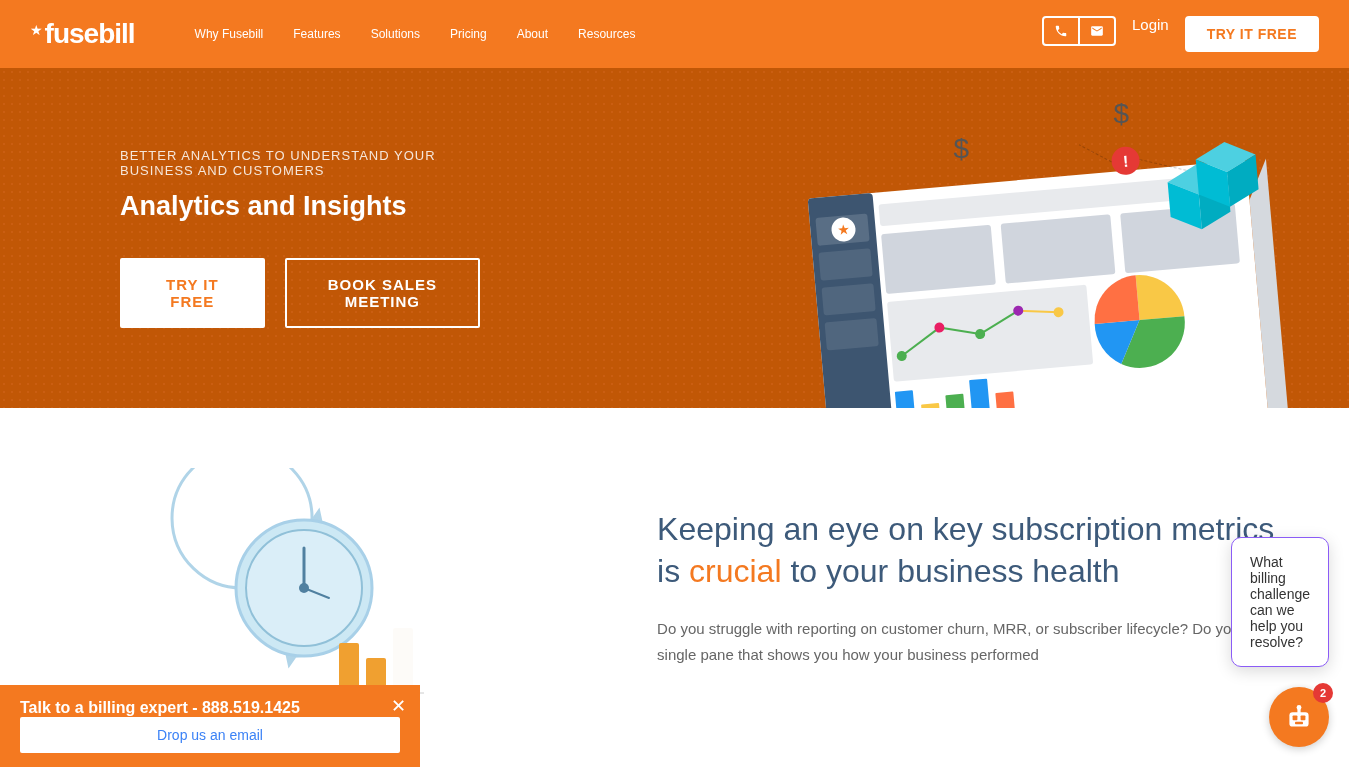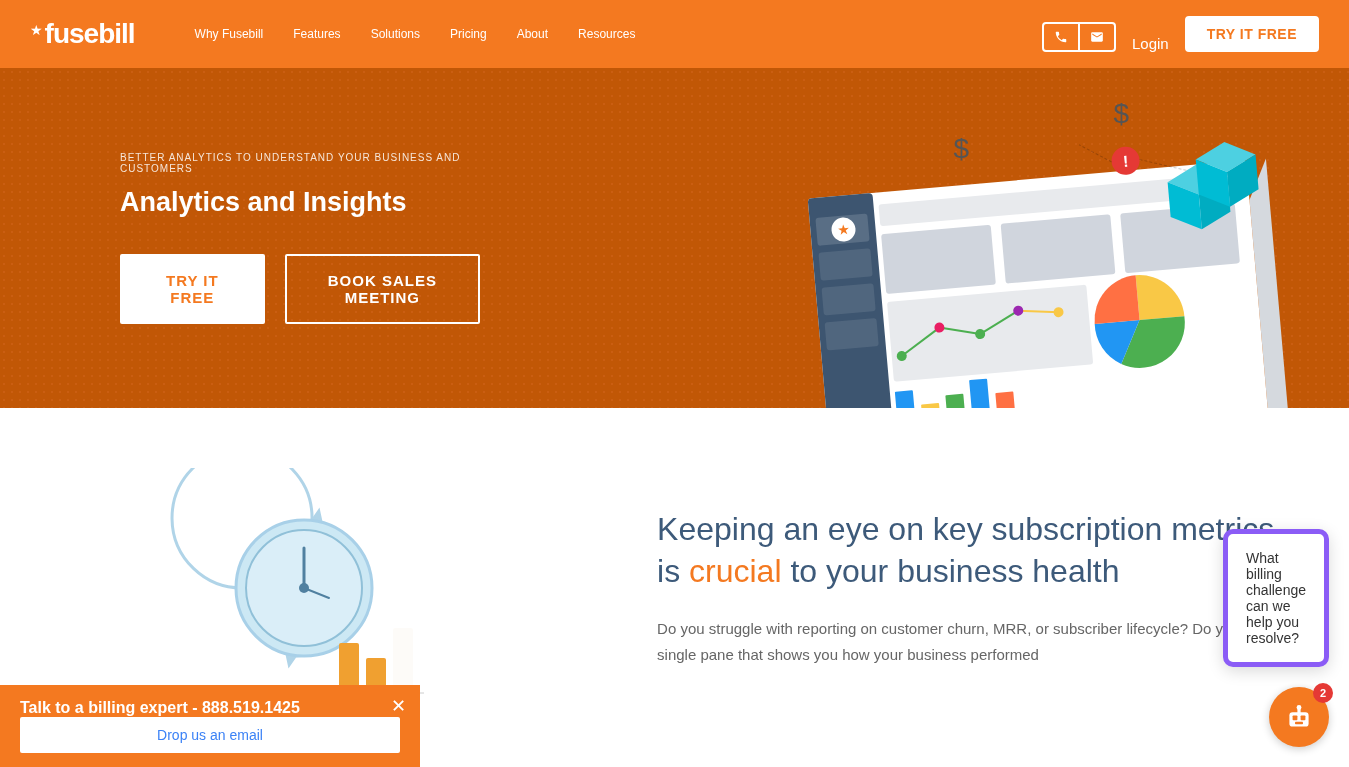--- a/index.html
+++ b/index.html
@@ -39,21 +39,21 @@
       flex: 1;
     }
     .nav-item {
       color: white;
       text-decoration: none;
       font-size: 12px;
       font-weight: 500;
     }
     .header-actions {
       display: flex;
-      align-items: flex-end;
+      align-items: flex-start;
       gap: 16px;
     }
     .contact-icons {
       display: flex;
       align-items: center;
       gap: 0;
       border: 2px solid white;
       border-radius: 4px;
       overflow: hidden;
     }
@@ -108,21 +108,21 @@
       background: rgba(180, 70, 0, 0.3);
     }
     .hero-content {
       position: relative;
       z-index: 2;
       padding: 60px 120px;
       max-width: 600px;
     }
     .hero-subtitle {
       color: rgba(255,255,255,0.85);
-      font-size: 10px;
+      font-size: 13px;
       letter-spacing: 1px;
       text-transform: uppercase;
       margin-bottom: 14px;
       font-weight: 500;
     }
     .hero-title {
       color: white;
       font-size: 27px;
       font-weight: bold;
       margin-bottom: 36px;
@@ -207,21 +207,21 @@
 
     
     .chat-widget {
       position: fixed;
       bottom: 20px;
       right: 20px;
       z-index: 200;
     }
     .chat-bubble {
       background: white;
-      border: 5px solid #8b5cf6;
+      border: 1px solid #8b5cf6;
       border-radius: 10px;
       padding: 16px 18px;
       max-width: 270px;
       font-size: 14px;
       color: #333;
       box-shadow: 0 4px 16px rgba(0,0,0,0.15);
       position: absolute;
       bottom: 80px;
       right: 0;
     }

